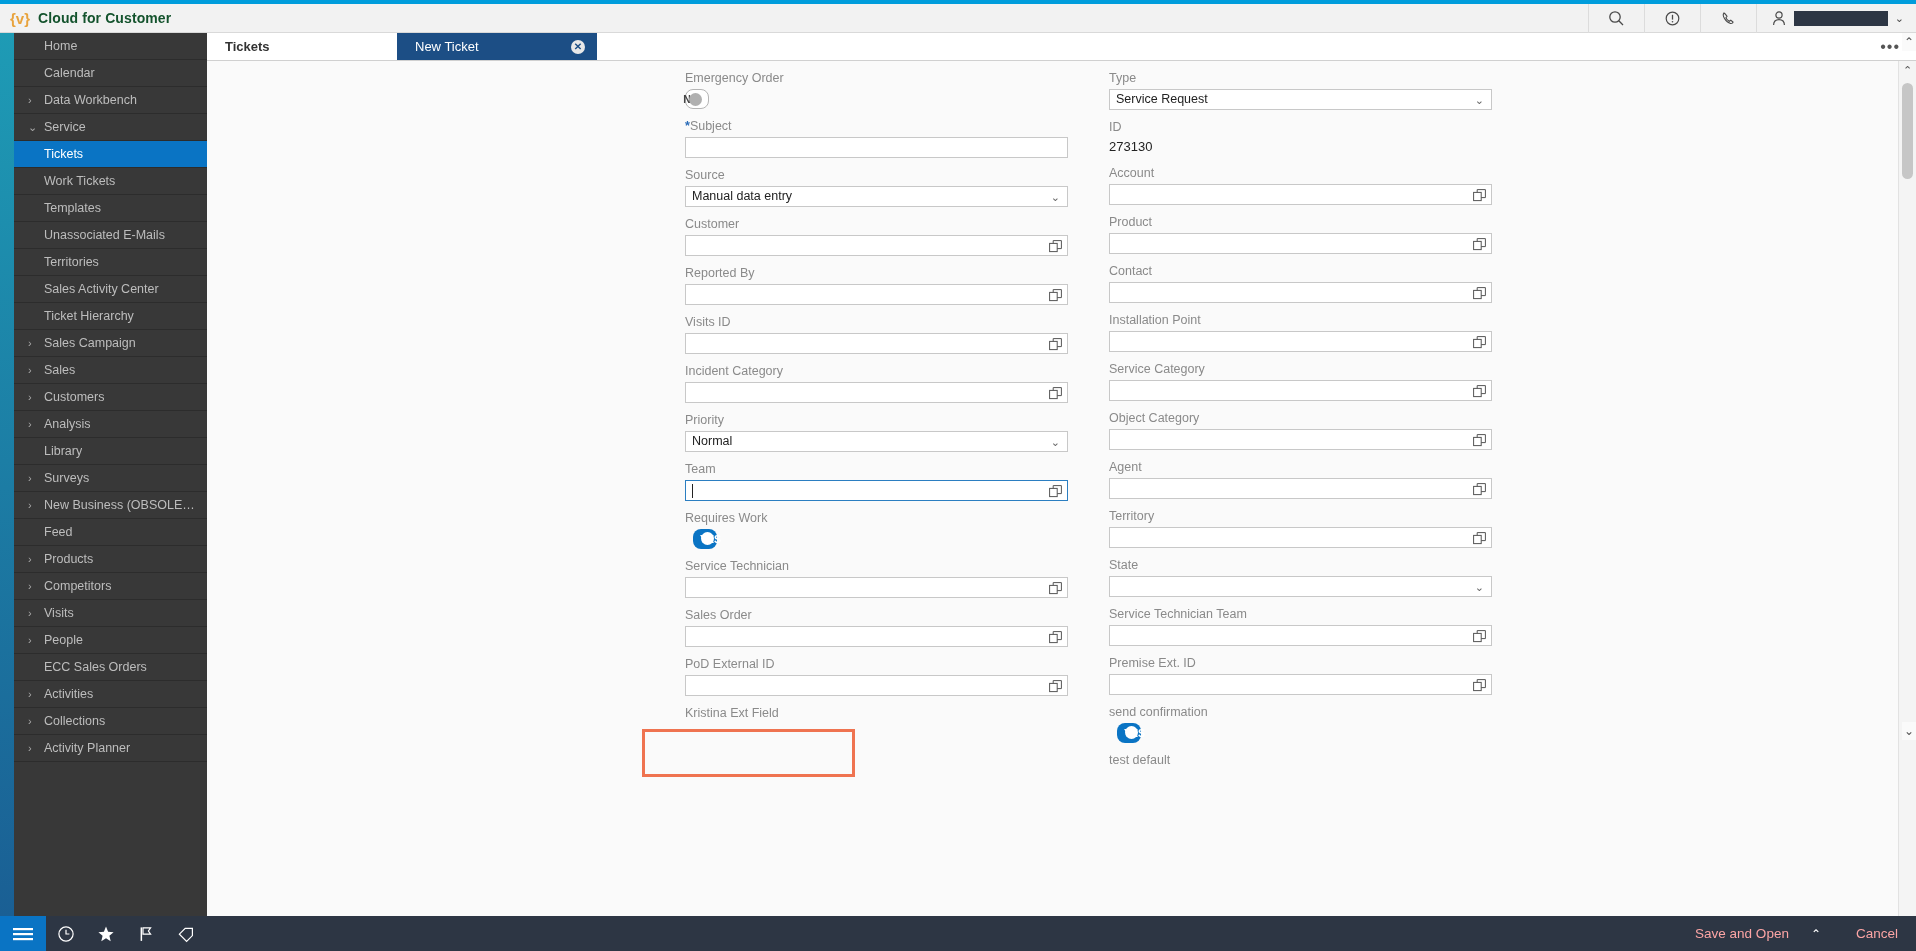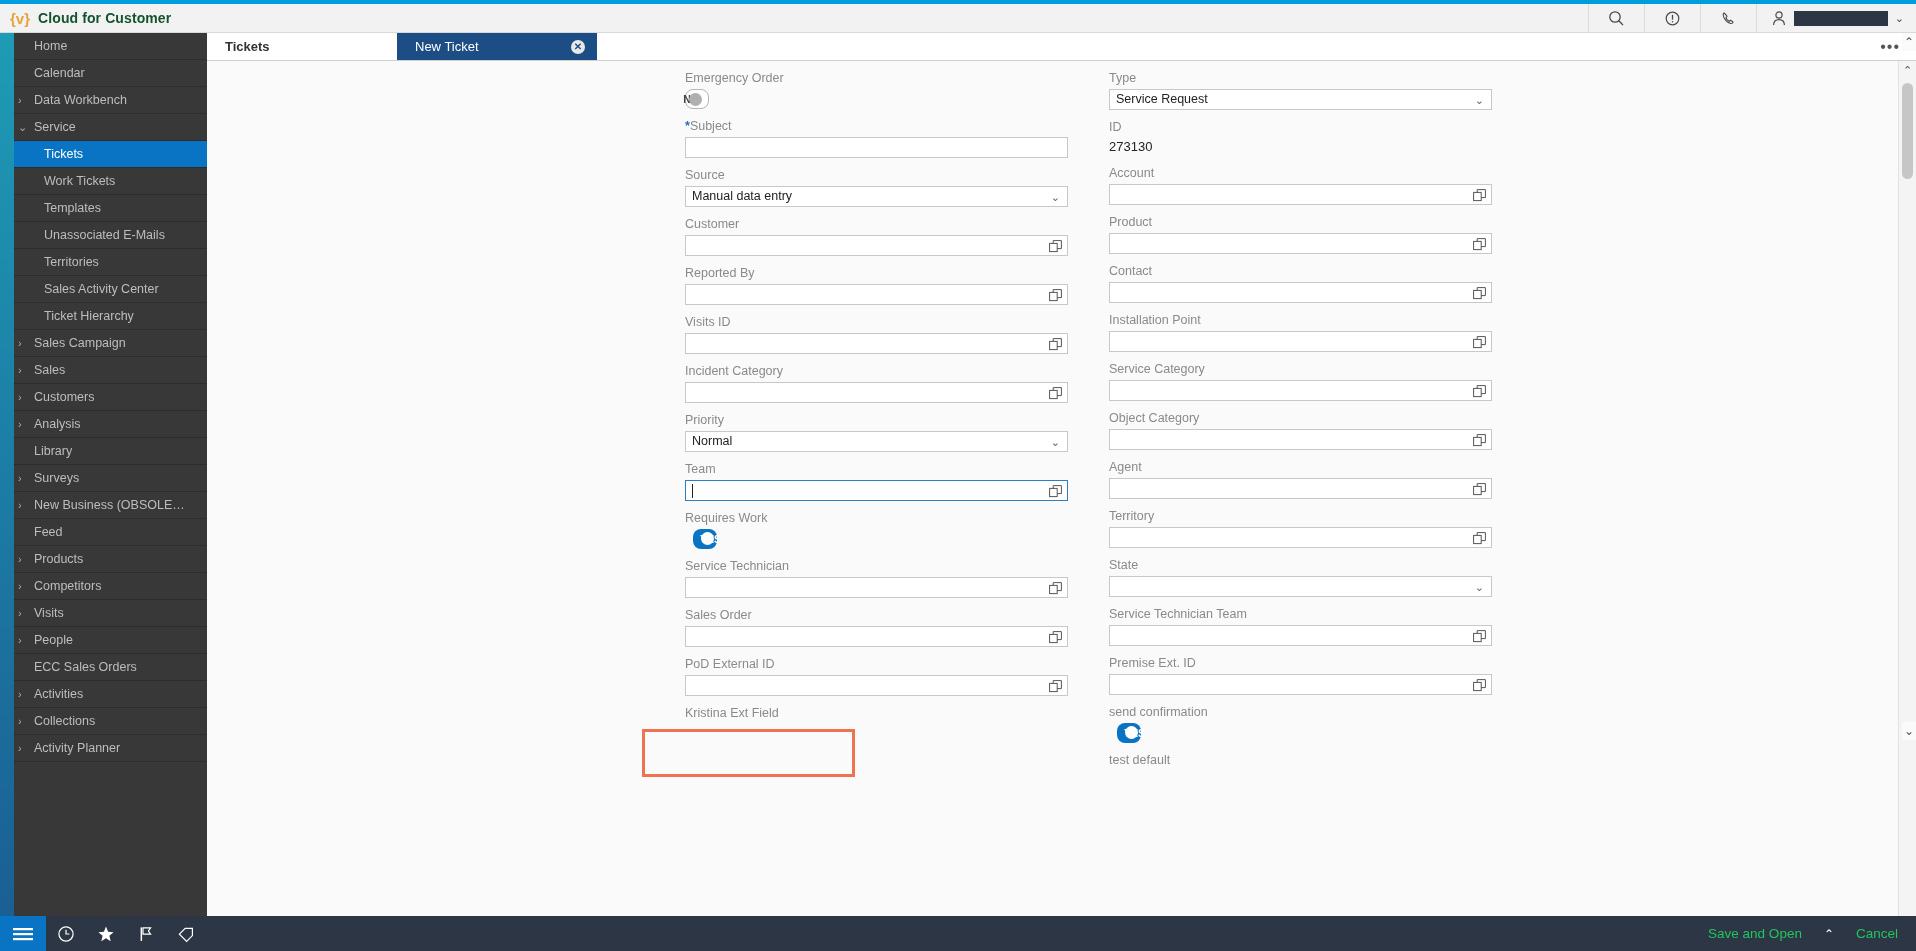--- a/index.html
+++ b/index.html
@@ -39,21 +39,21 @@
     background: #383838; overflow: hidden;
   }
   .sb-stripe {
     position: absolute; left: 0; top: 0; width: 14px; height: 100%;
     background: linear-gradient(#1e9bb5, #1a5f94);
   }
   .sb-list { position: absolute; left: 14px; top: 0; right: 0; }
   .sb-item {
     height: 27px; display: flex; align-items: center;
     border-bottom: 1px solid #2c2c2c; color: #bdbdbd; font-size: 12.5px;
-    padding-left: 4px; position: relative;
+    padding-left: 14px; position: relative;
   }
   .sb-item.child { padding-left: 30px; }
   .sb-item.active { background: #0a74c4; color: #fff; }
   .sb-arrow {
     width: 16px; font-size: 11px; color: #a9a9a9; flex: 0 0 16px;
     display: inline-block;
   }
   .sb-label { white-space: nowrap; overflow: hidden; text-overflow: clip; }
 
   
@@ -189,21 +189,21 @@
     position: absolute; left: 3px; right: 3px; top: 22px; height: 96px;
     background: #c6c6c6; border-radius: 6px;
   }
 
   
   .actionbar {
     position: absolute; left: 207px; right: 0; bottom: 0; height: 35px;
     background: #2d3644; display: flex; align-items: center; justify-content: flex-end;
     padding-right: 18px; gap: 22px;
   }
-  .ab-btn { color: #22c55e; font-size: 13.5px; }
+  .ab-btn { color: #fca5a5; font-size: 13.5px; margin-left: 13px; }
   .ab-chev { color: #fff; font-size: 12px; }
 
   svg { display: block; }
 </style>
 </head>
 <body>
 
 <div id="app">
 
   <div class="top-accent"></div>

